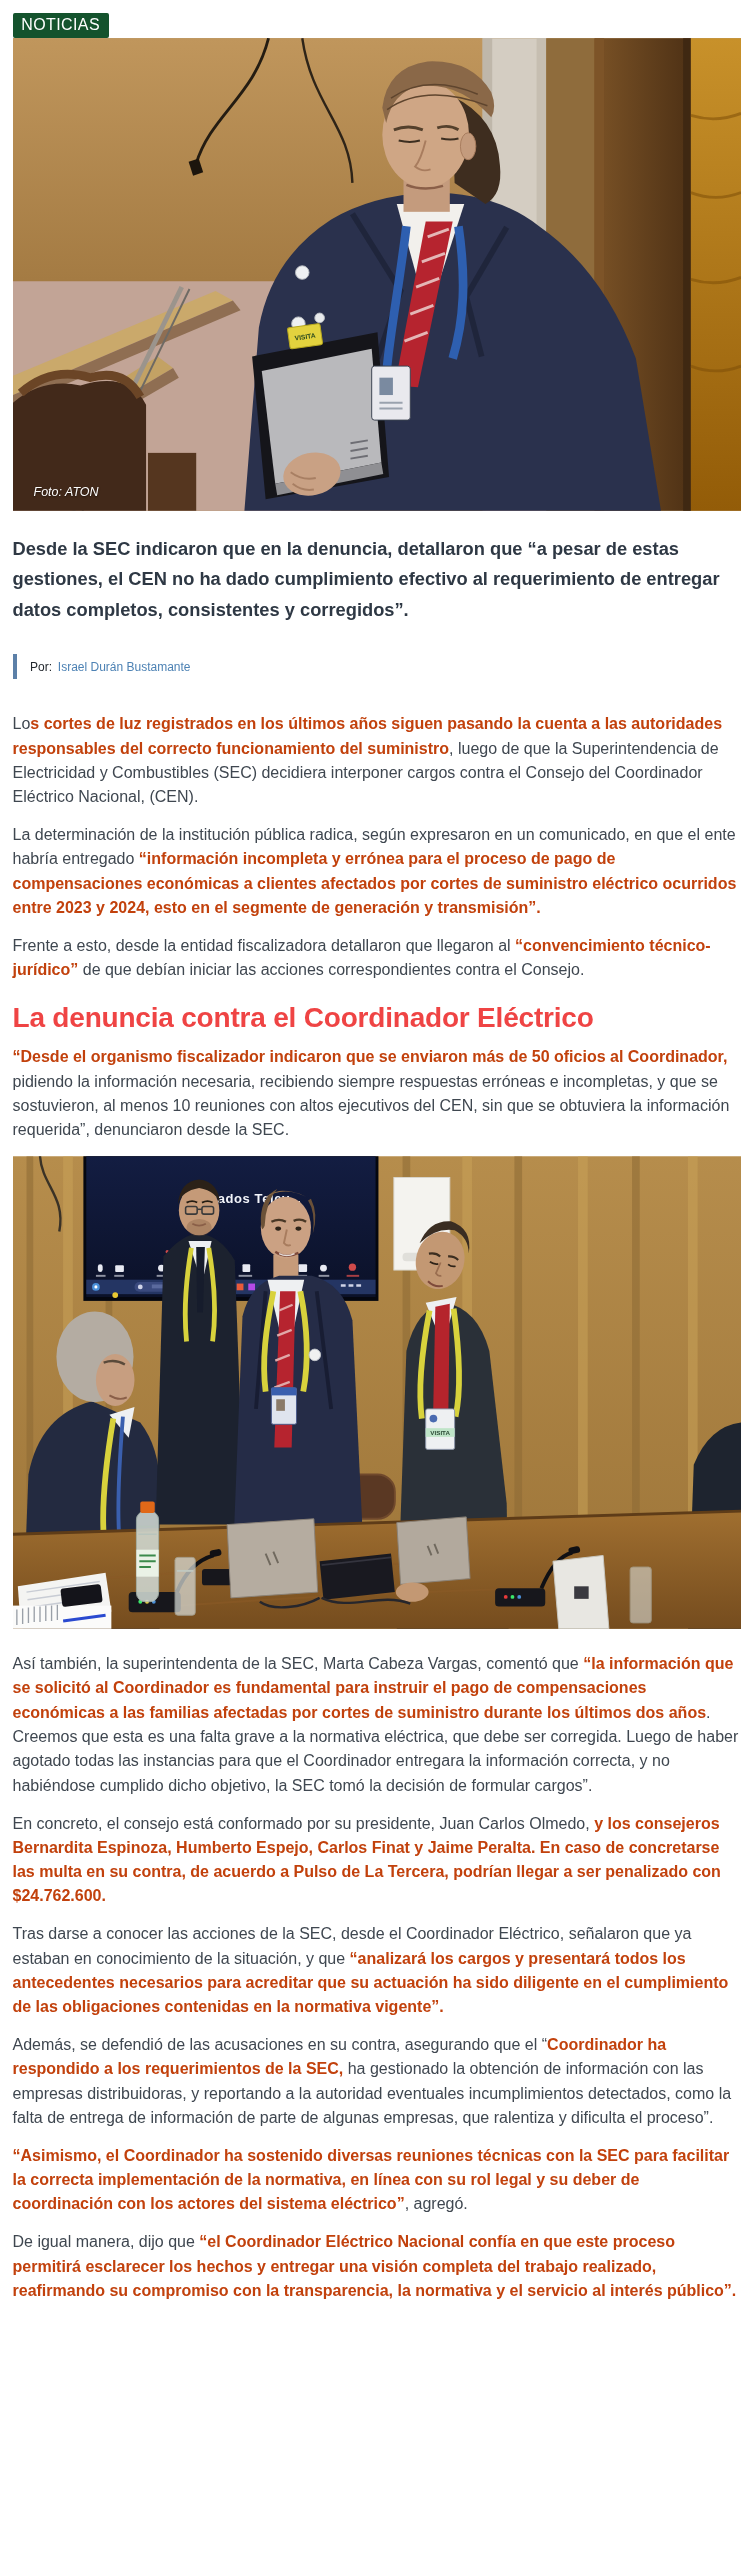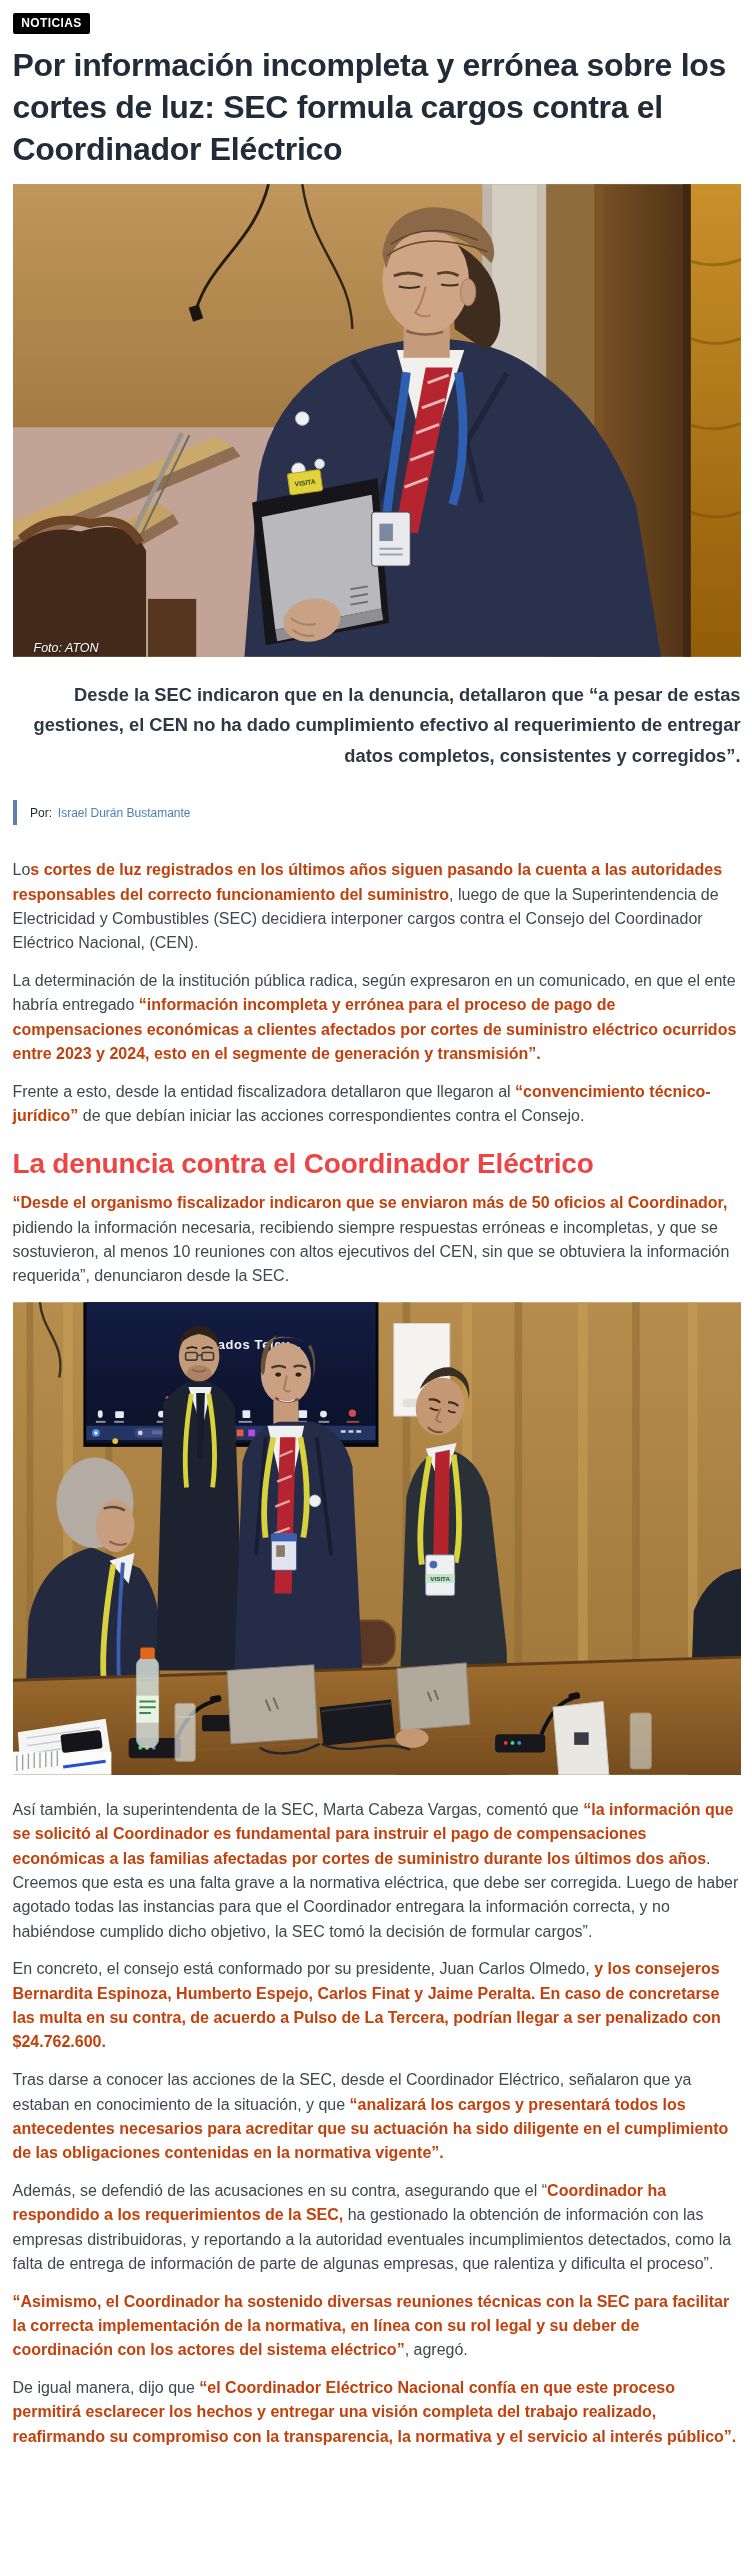--- a/index.html
+++ b/index.html
@@ -1,41 +1,40 @@
 <!DOCTYPE html>
 <html lang="es"><head>
 <meta charset="utf-8">
 <style>
   html,body{margin:0;padding:0;background:#ffffff;}
   body{width:753px;font-family:"Liberation Sans","DejaVu Sans",sans-serif;color:#3f4750;}
   .wrap{padding:12.5px 12.5px 25px 12.5px;}
-  .badge{display:inline-block;background:#000000;color:#fff;font-size:12px;font-weight:bold;
+  .badge{display:inline-block;background:#14532d;color:#fff;font-size:16px;font-weight:normal;
          letter-spacing:0.4px;padding:3.9px 8.7px 3.9px 8.7px;border-radius:1.9px;}
   h1{font-size:32px;line-height:1.32;color:#222b38;margin:9.7px 0 13.5px 0;letter-spacing:-0.3px;font-weight:bold;}
   figure{margin:0 0 23px 0;position:relative;line-height:0;}
   figure svg{display:block;width:728px;height:473px;}
-  .lead{font-size:18.3px;font-weight:bold;line-height:1.65;color:#2e3844;margin:0 0 29px 0;text-align:right;}
+  .lead{font-size:18.3px;font-weight:bold;line-height:1.65;color:#2e3844;margin:0 0 29px 0;}
   .byline{border-left:4.8px solid #5c80a8;padding:2.9px 0 2.9px 13.5px;margin:4px 0 33px 0;font-size:12px;color:#23282e;}
   .byline .row{margin:2.9px 0;display:flex;align-items:center;gap:5.8px;}
   .byline a{color:#4d82b4;text-decoration:none;text-align:right;}
   .cal{width:15.4px;height:15.4px;flex:0 0 auto;}
   p.body{font-size:16px;line-height:1.52;margin:0 0 13.5px 0;color:#3f4750;}
   p.body b{color:#c2410c;}
   h2{font-size:28px;color:#ef4444;margin:19.3px 0 11.6px 0;letter-spacing:-0.2px;font-weight:bold;}
-  .figcap{position:absolute;left:21px;bottom:3px;color:#fff;font-size:12.5px;font-style:italic;
+  .figcap{position:absolute;left:21px;bottom:13px;color:#fff;font-size:12.5px;font-style:italic;
           line-height:1;text-shadow:0 1px 1.9px rgba(0,0,0,.55);}
 </style>
 </head>
 <body>
 
 <div class="wrap">
 
   <span class="badge">NOTICIAS</span>
 
-  <h1>Por información incompleta y errónea sobre los cortes de luz: SEC formula cargos contra el Coordinador Eléctrico</h1>
 
   
   <figure>
     <svg viewBox="0 0 755 490">
       <defs>
         <linearGradient id="woodL" x1="0" y1="0" x2="0" y2="1">
           <stop offset="0" stop-color="#c0965c"></stop>
             <stop offset="1" stop-color="#a37a42"></stop>
         </linearGradient>
         <linearGradient id="colR" x1="0" y1="0" x2="1" y2="0">

